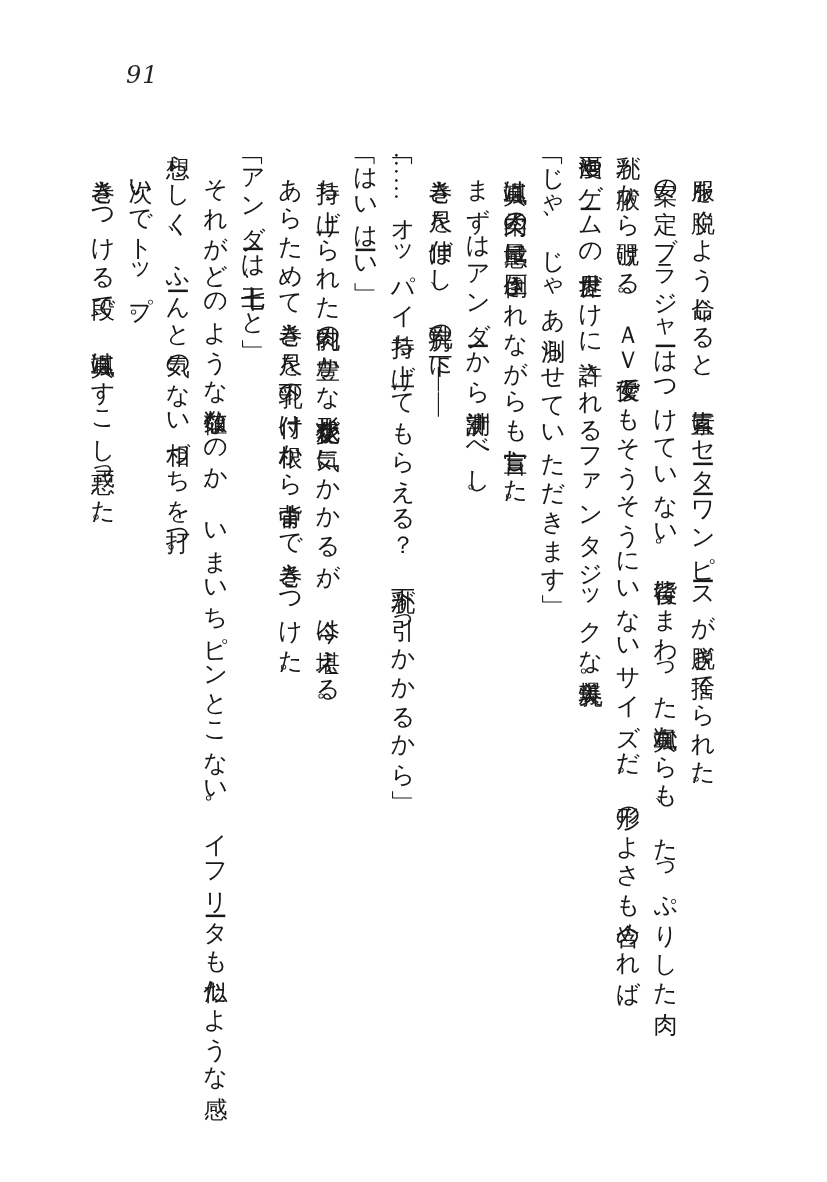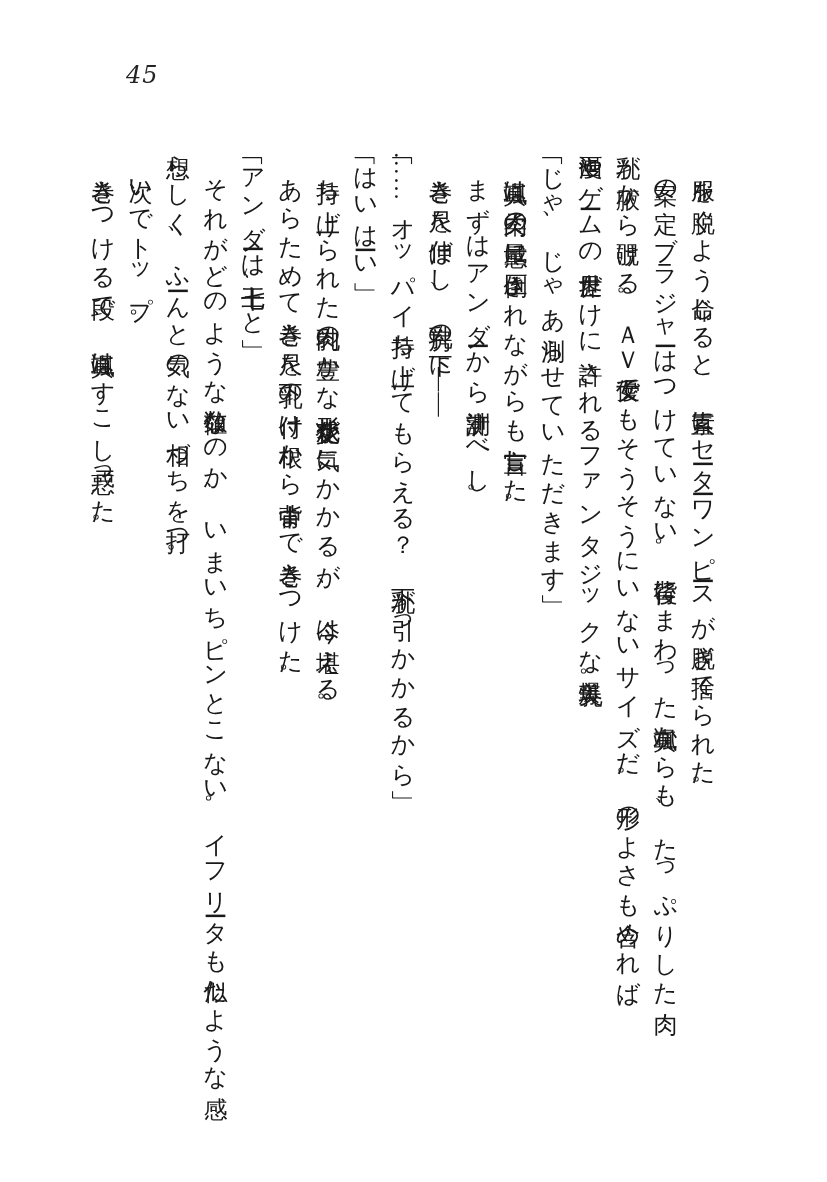--- a/index.html
+++ b/index.html
@@ -38,21 +38,21 @@
   }
   .line {
     margin: 0;
     padding: 0;
     white-space: nowrap;
   }
 </style>
 </head>
 <body>
 
-<div class="page-number">45</div>
+<div class="page-number">91</div>
 
 <main class="text-block">
   <p class="line" style="text-indent: 25px;">服を脱ぐよう命じると、素直にセーターワンピースが脱ぎ捨てられた。</p>
   <p class="line" style="text-indent: 25px;">案の定、ブラジャーはつけていない。背後にまわった颯真からも、たっぷりした肉</p>
   <p class="line" style="text-indent: 0px;">乳が腋から覗ける。ＡＶ女優でもそうそうにいないサイズだ。形のよさも含めれば、</p>
   <p class="line" style="text-indent: 0px;">漫画やゲームの世界だけに許されるファンタジックな美爆乳。</p>
   <p class="line" style="text-indent: 12.5px;">「じゃ、じゃあ測らせていただきます」</p>
   <p class="line" style="text-indent: 25px;">颯真は柔肉の量感に圧倒されながらも宣言した。</p>
   <p class="line" style="text-indent: 25px;">まずはアンダーから計測すべし。</p>
   <p class="line" style="text-indent: 25px;">巻き尺を伸ばし、乳房の下に――</p>

